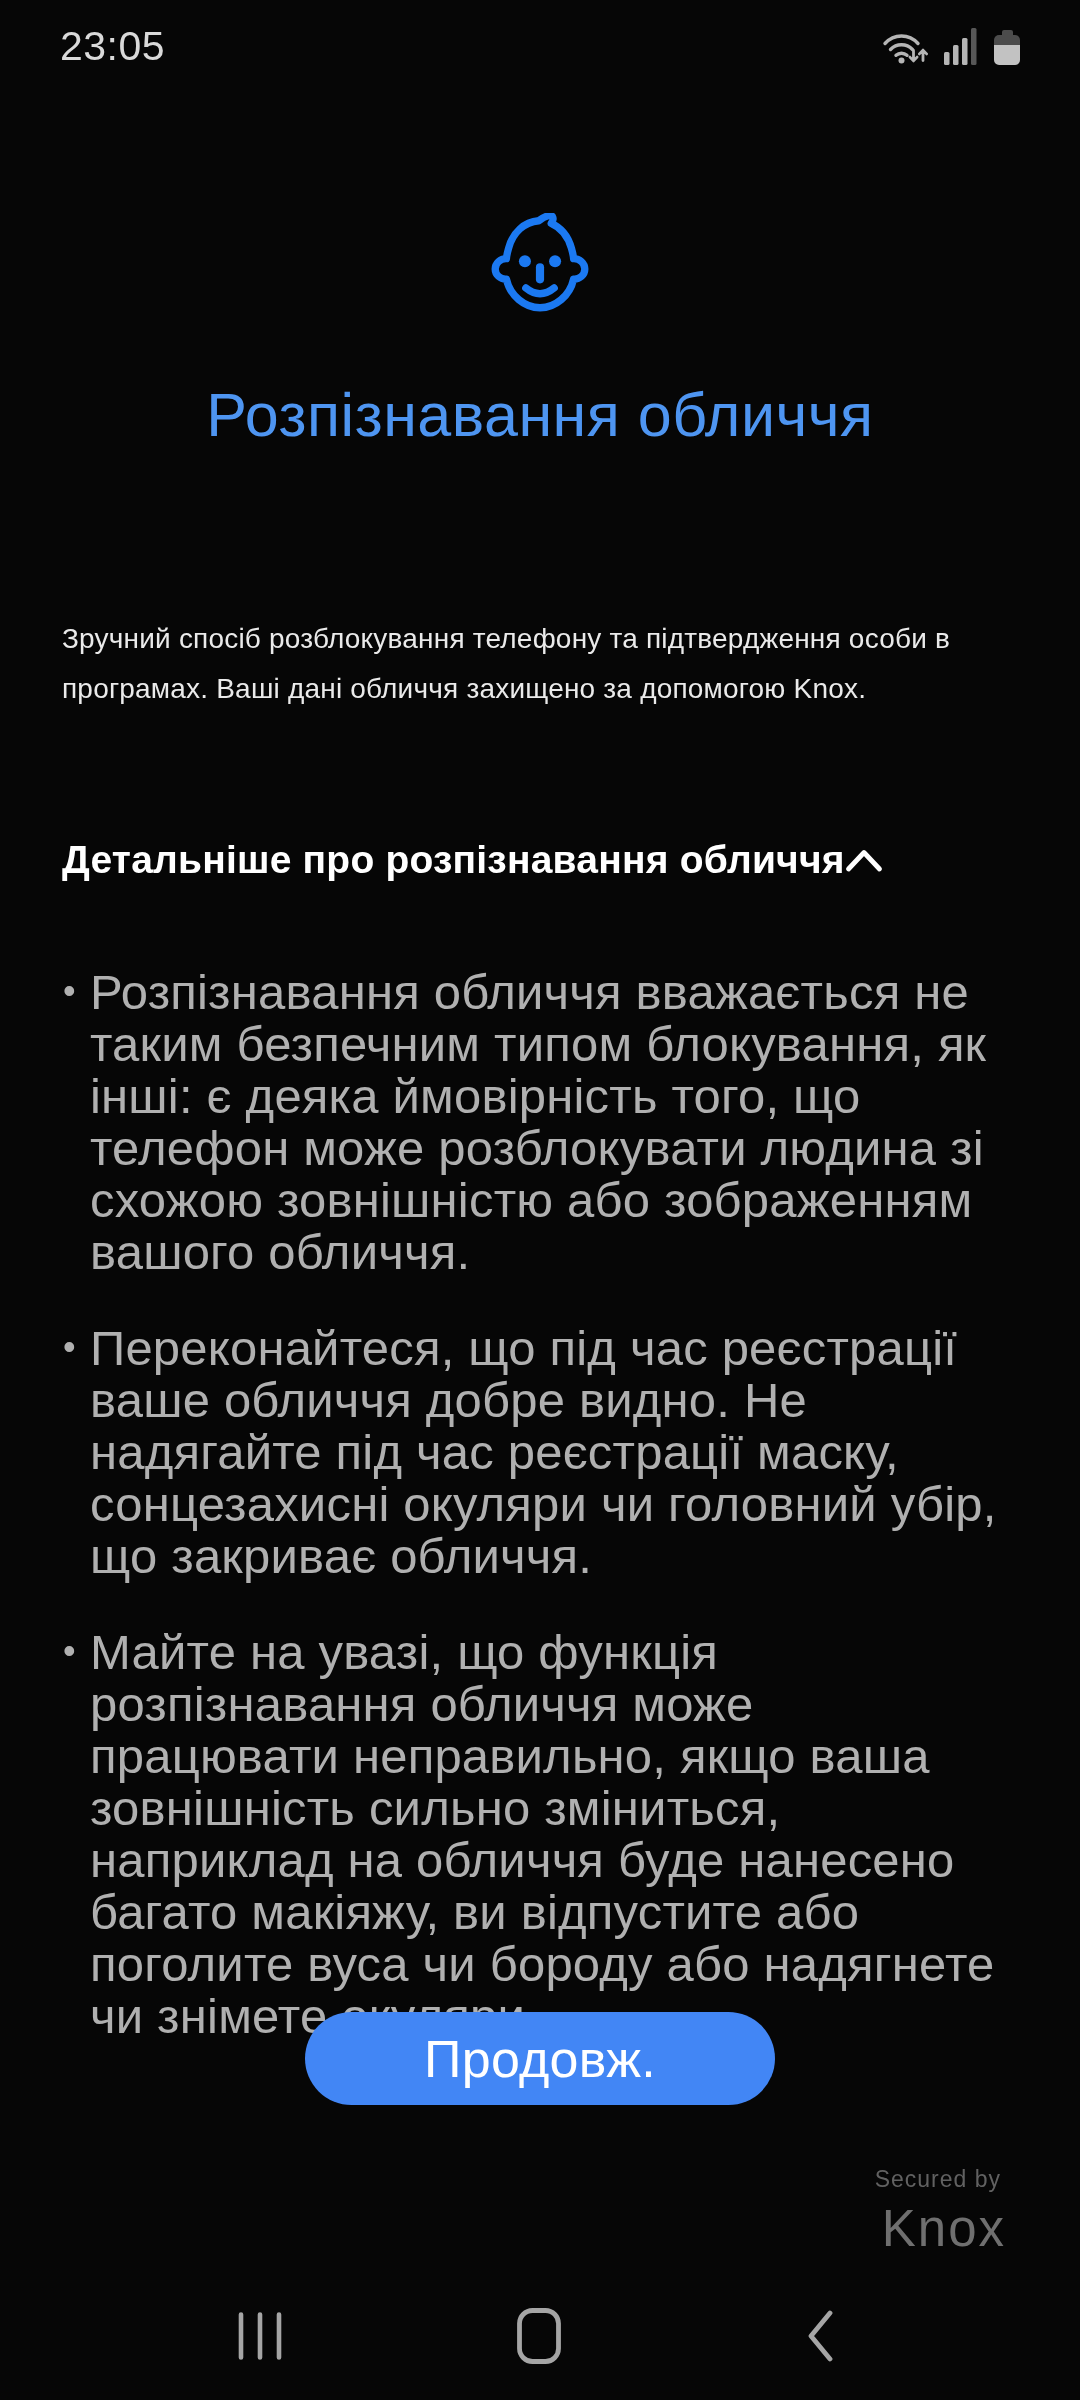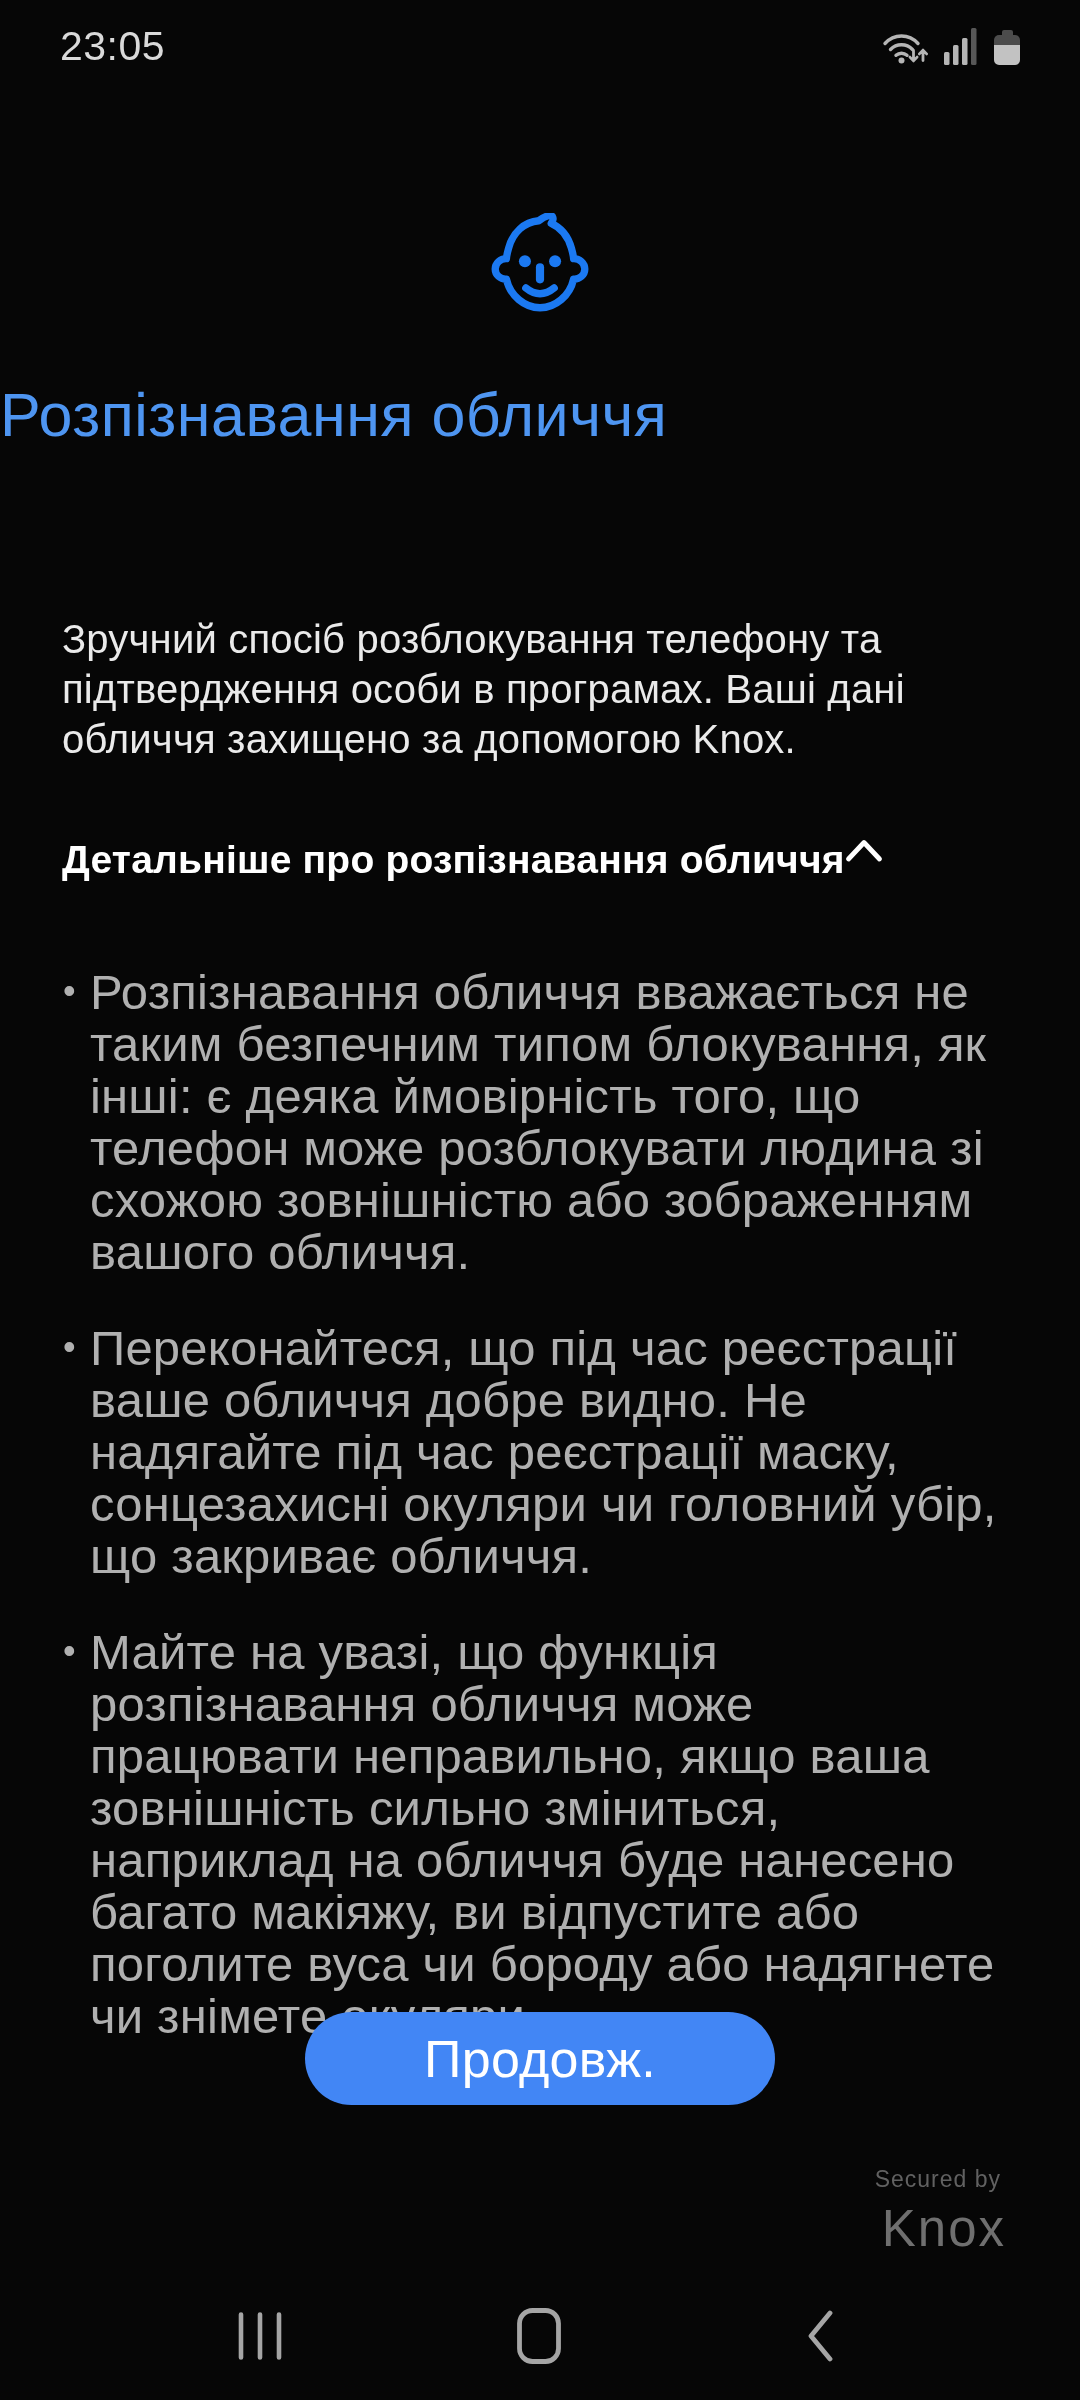--- a/index.html
+++ b/index.html
@@ -23,31 +23,31 @@
   .status-time{font-size:41px;color:#d9d9d9;letter-spacing:.5px;}
   .status-icons{display:flex;align-items:flex-end;gap:16px;}
   .battery{display:flex;flex-direction:column;align-items:center;}
   .battery-nub{width:11px;height:5px;background:#4c4c4c;border-radius:2px 2px 0 0;}
   .battery-body{width:26px;height:30px;border-radius:5px;overflow:hidden;display:flex;flex-direction:column;}
   .battery-top{height:10px;background:#4c4c4c;}
   .battery-fill{flex:1;background:#c2c2c2;}
   
   .face-icon{position:absolute;top:213px;left:0;width:100%;display:flex;justify-content:center;}
   .page-title{
-    position:absolute;top:380px;left:0;width:100%;
+    position:absolute;top:380px;left:0;width:100%;text-align:center;
     font-size:61px;font-weight:300;color:var(--title-blue);letter-spacing:.5px;
   }
   
   .intro-text{
     position:absolute;top:614px;left:62px;width:954px;
-    font-size:40px;line-height:50px;color:var(--text-primary);letter-spacing:.2px;
+    font-size:28px;line-height:50px;color:var(--text-primary);letter-spacing:.2px;
   }
   
   .details-toggle{
-    position:absolute;top:838px;left:62px;display:flex;
+    position:absolute;top:838px;left:62px;display:flex;align-items:center;
     background:none;border:none;cursor:pointer;padding:0;
   }
   .details-toggle-label{font-size:39px;font-weight:bold;color:#ffffff;letter-spacing:.2px;}
   .bullet-list{
     position:absolute;top:922px;left:62px;width:952px;list-style:none;
   }
   .bullet-item{
     position:relative;padding-left:28px;margin-bottom:21px;
     font-size:49px;line-height:52px;color:var(--text-secondary);letter-spacing:.2px;margin-top:44px;
   }

